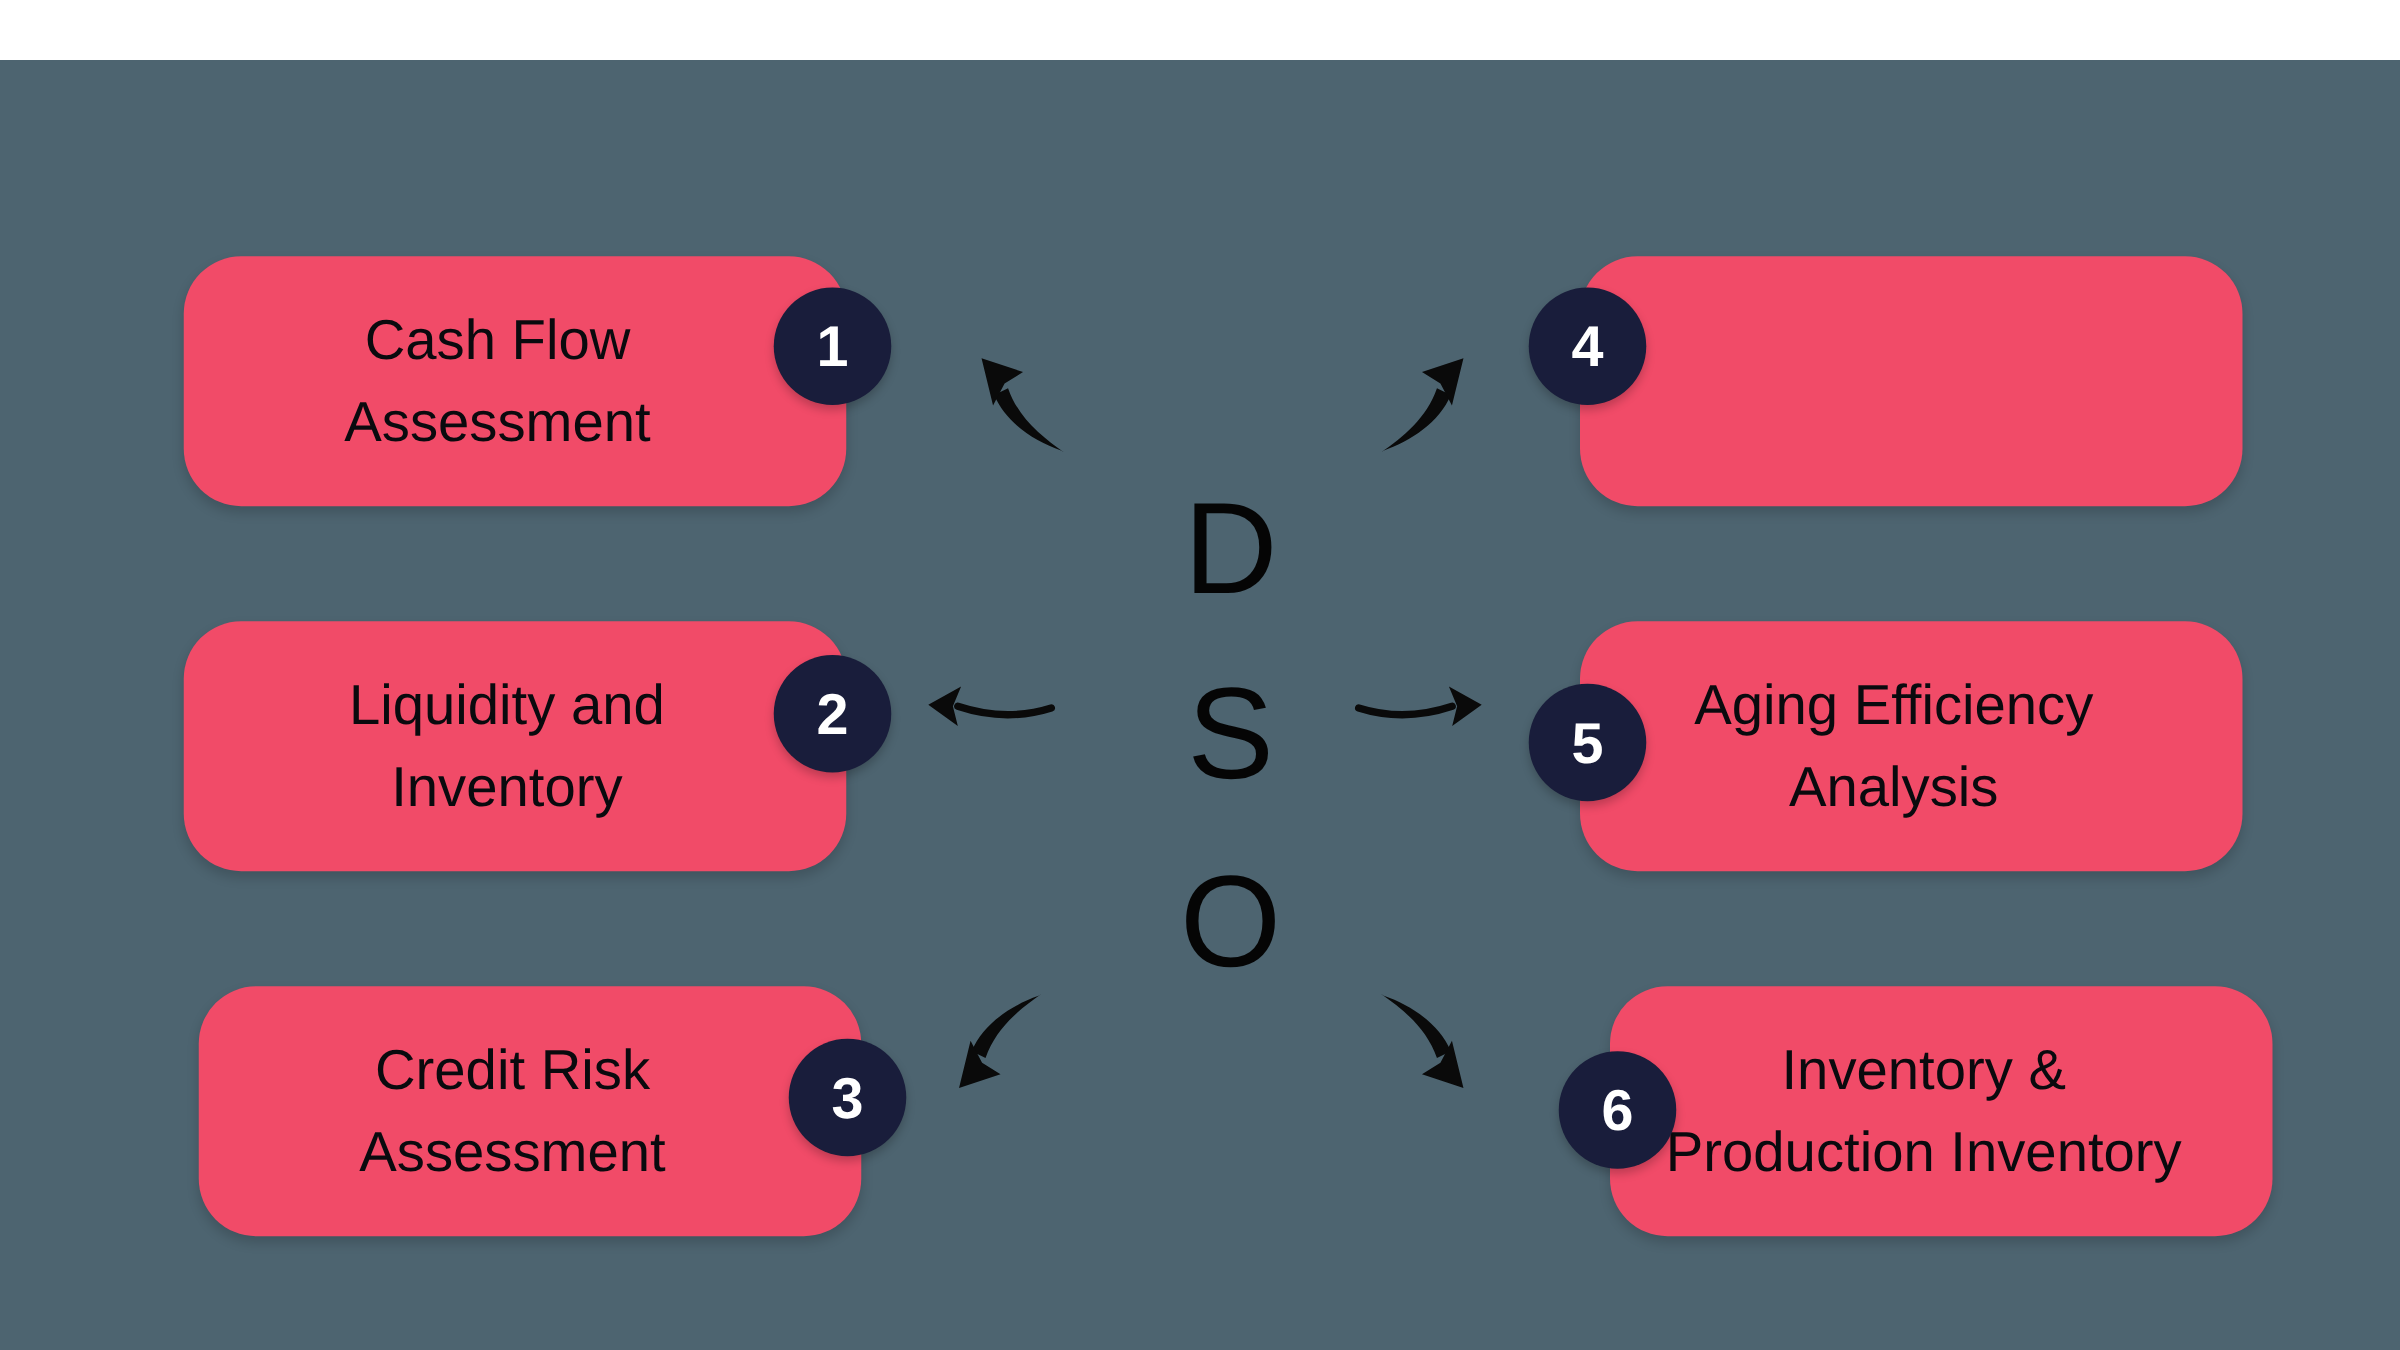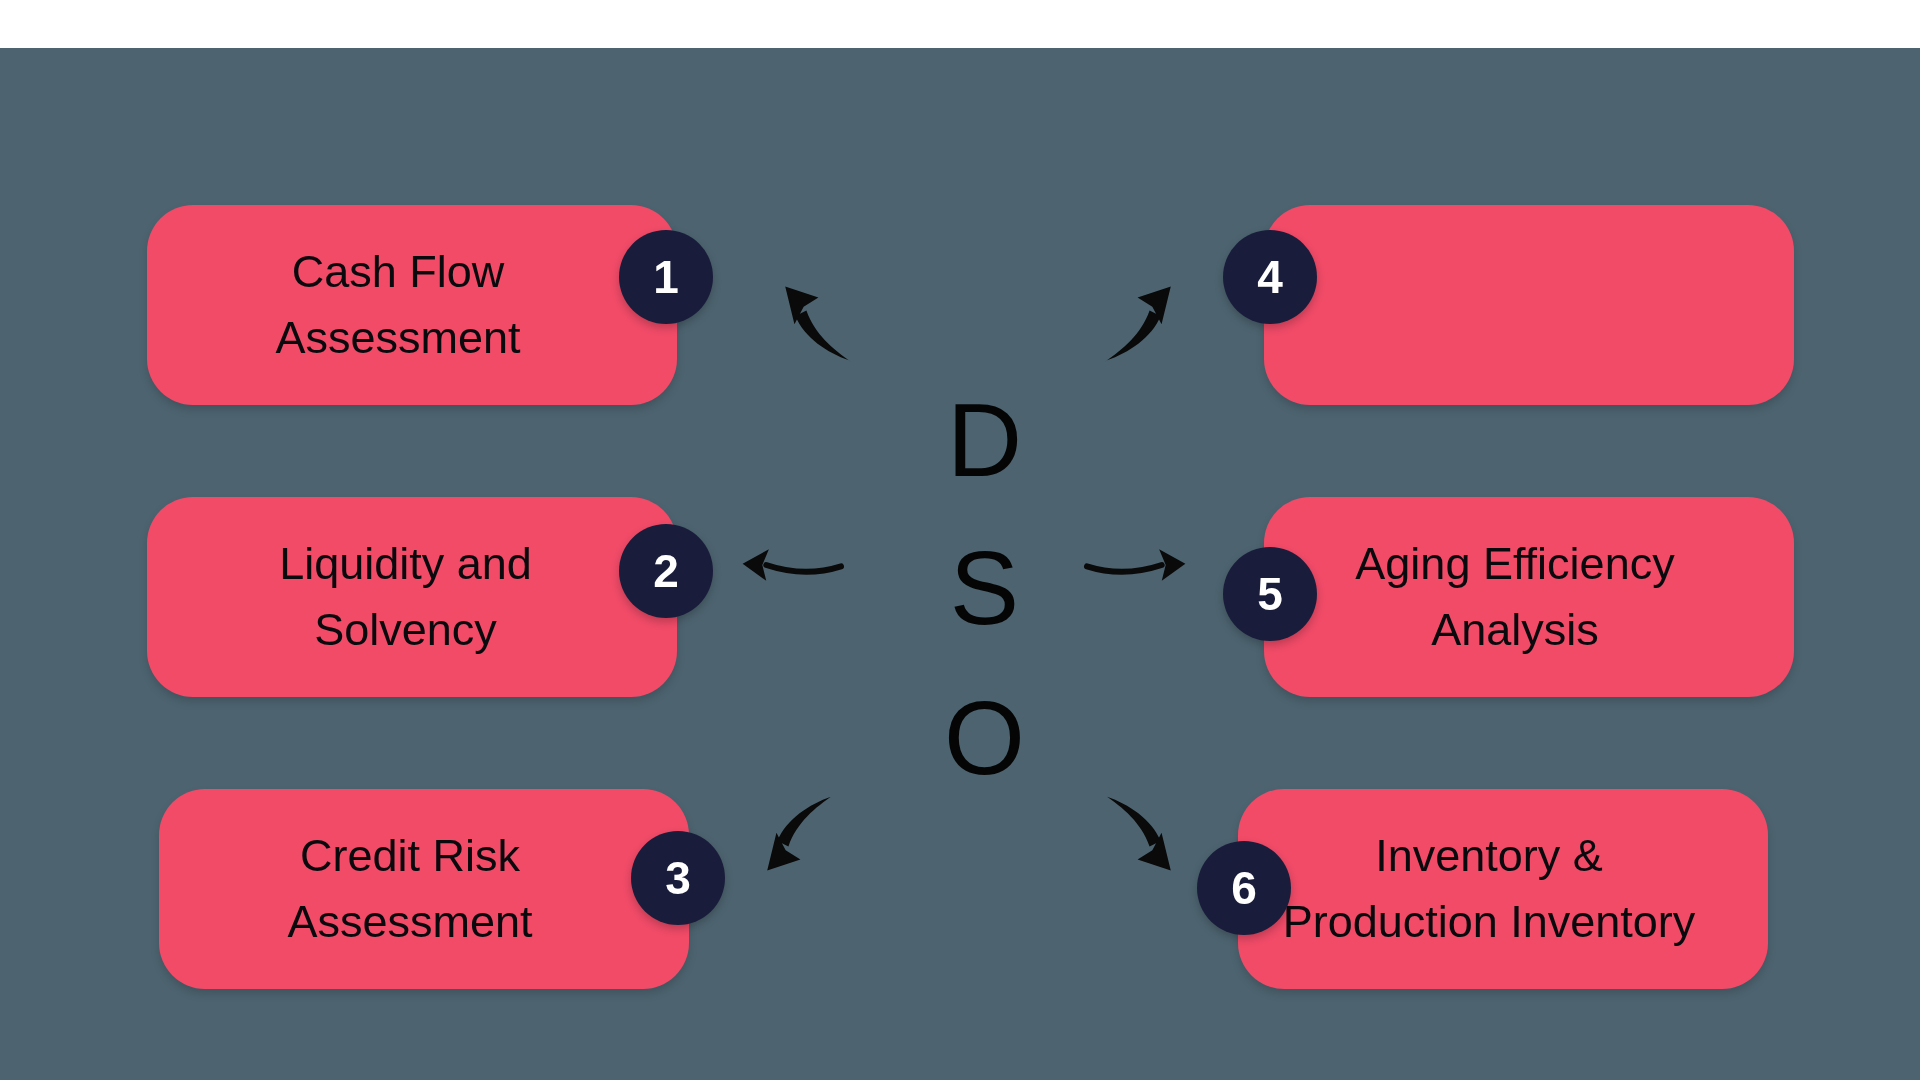--- a/index.html
+++ b/index.html
@@ -75,21 +75,21 @@
       <span>Assessment</span>
     </div>
     <div class="badge" style="top:25px;">
       <span>1</span>
     </div>
   </div>
 
   <div class="card card-left" style="left:147px;top:449px;padding-left:15px;">
     <div class="card-text">
       <span>Liquidity and</span>
-      <span>Solvency</span>
+      <span>Inventory</span>
     </div>
     <div class="badge" style="top:27px;">
       <span>2</span>
     </div>
   </div>
 
   <div class="card card-left" style="left:159px;top:741px;">
     <div class="card-text">
       <span>Credit Risk</span>
       <span>Assessment</span>
@@ -108,21 +108,21 @@
   <div class="card card-right" style="left:1264px;top:449px;">
     <div class="card-text">
       <span>Aging Efficiency</span>
       <span>Analysis</span>
     </div>
     <div class="badge" style="top:50px;">
       <span>5</span>
     </div>
   </div>
 
-  <div class="card card-right" style="left:1238px;top:741px;">
+  <div class="card card-right" style="left:1288px;top:741px;">
     <div class="card-text">
       <span>Inventory &amp;</span>
       <span>Production Inventory</span>
     </div>
     <div class="badge" style="top:52px;">
       <span>6</span>
     </div>
   </div>
 
   <div class="center-letter" style="top:392px;">D</div>

